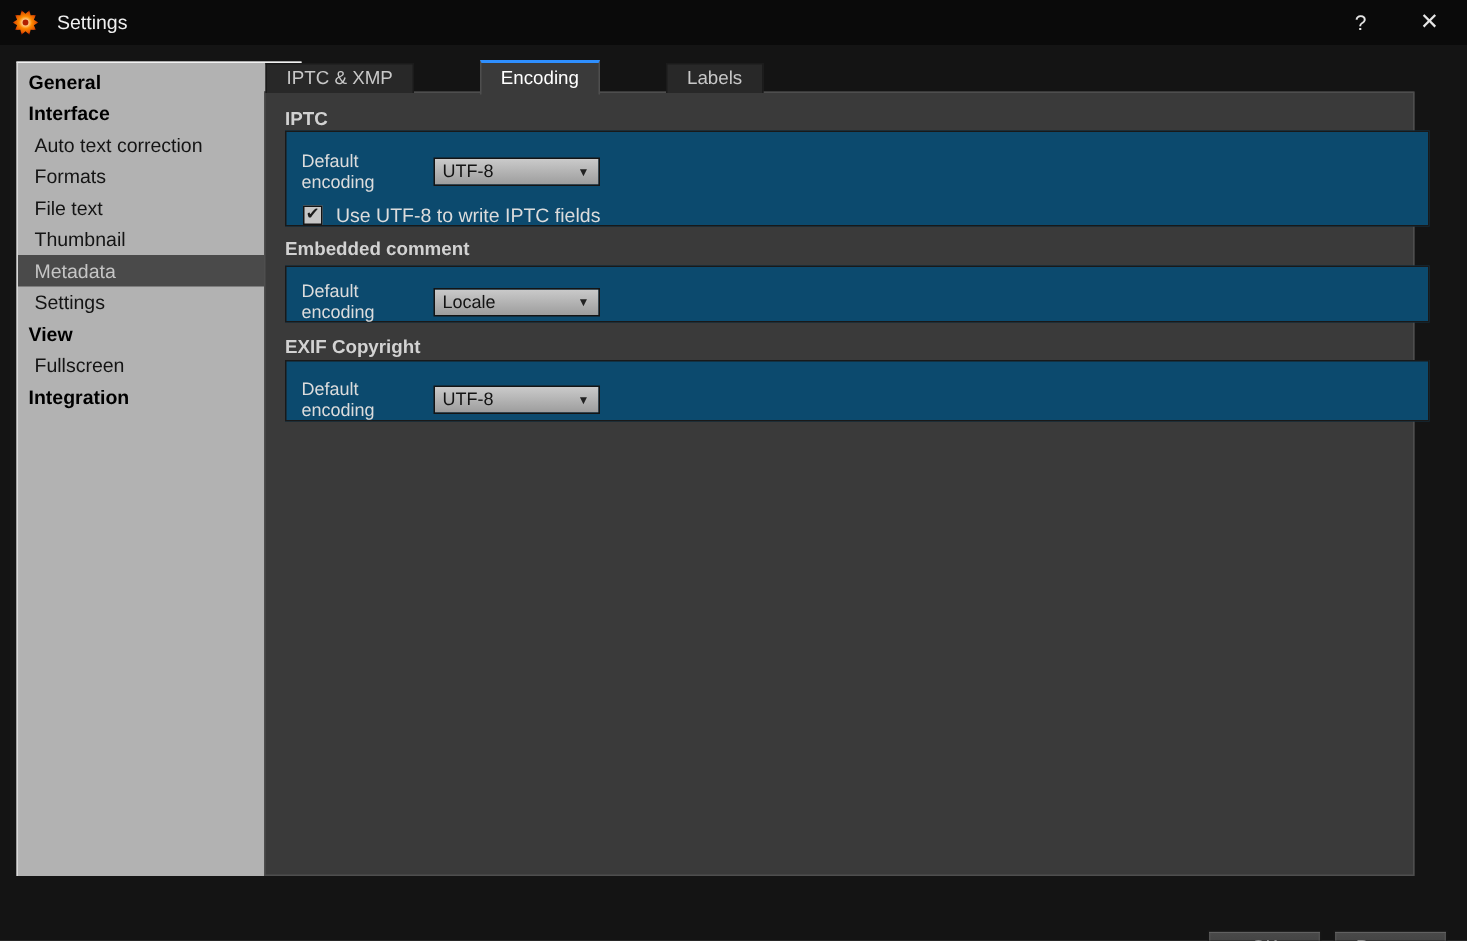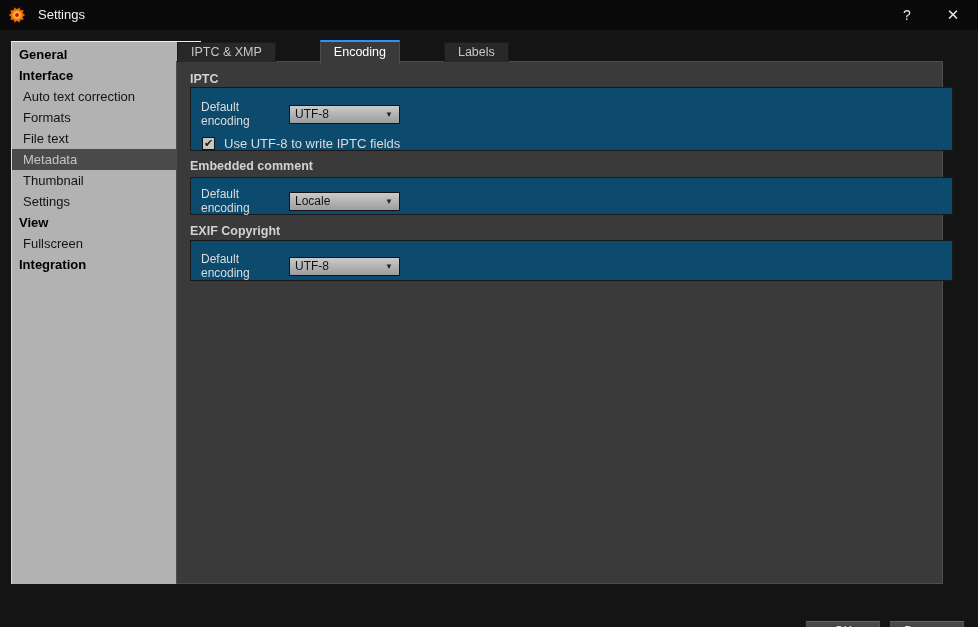--- a/index.html
+++ b/index.html
@@ -132,22 +132,22 @@
   <span class="tb-btn tb-help">?</span>
   <span class="tb-btn tb-close">✕</span>
 </div>
 
 <div class="sidebar">
   <div class="nav-item bold">General</div>
   <div class="nav-item bold">Interface</div>
   <div class="nav-item">Auto text correction</div>
   <div class="nav-item">Formats</div>
   <div class="nav-item">File text</div>
+  <div class="nav-item">Thumbnail</div>
   <div class="nav-item selected">Metadata</div>
-  <div class="nav-item">Thumbnail</div>
   <div class="nav-item">Settings</div>
   <div class="nav-item bold">View</div>
   <div class="nav-item">Fullscreen</div>
   <div class="nav-item bold">Integration</div>
 </div>
 
 <div class="tabbar">
   <div class="tab">IPTC &amp; XMP</div>
   <div class="tab active">Encoding</div>
   <div class="tab">Labels</div>

